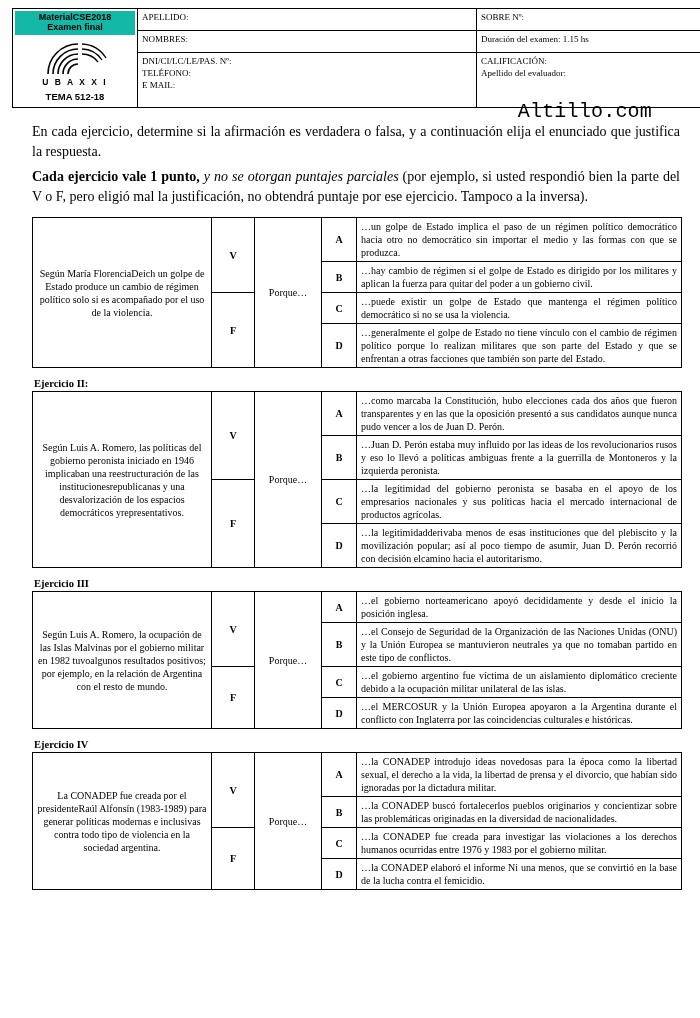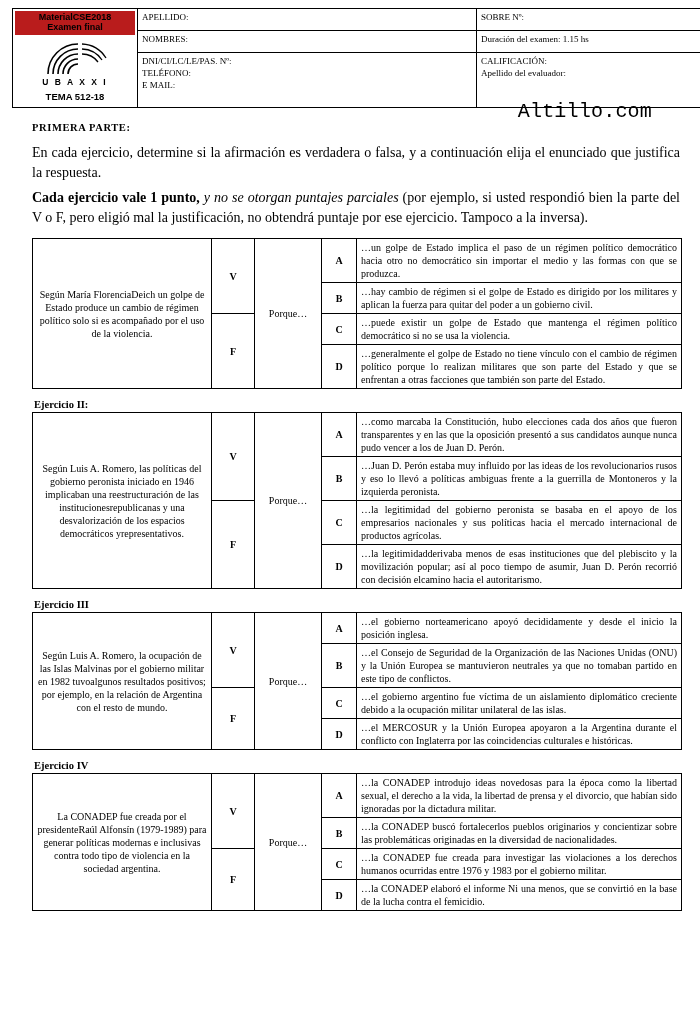--- a/index.html
+++ b/index.html
@@ -37,21 +37,21 @@
     padding: 2px 4px;
     line-height: 1.35;
   }
   .logo-cell {
     width: 120px;
     text-align: center;
     padding: 2px 2px !important;
     position: relative;
   }
   .logo-title {
-    background: #b91c1c;
+    background: #14b8a6;
     font-family: "Liberation Sans", sans-serif;
     font-weight: bold;
     font-size: 9px;
     line-height: 1.15;
     padding: 1px 0 2px 0;
   }
   .logo-graphic {
     height: 40px;
     position: relative;
     margin: 1px 0 0 0;
@@ -205,21 +205,20 @@
         <div>CALIFICACIÓN:</div>
         <div>Apellido del evaluador:</div>
       </td>
     </tr>
   </tbody>
     </table>
 
   <div class="watermark">Altillo.com</div>
 
   <div class="intro">
-    <h2>PRIMERA PARTE:</h2>
     <p>
       <span>En cada ejercicio, determine si la afirmación es verdadera o falsa, y a continuación elija el enunciado que justifica la respuesta.</span>
       <br>
     </p>
     <p class="spaced">
       <span class="bold">Cada ejercicio vale 1 punto,</span>
       <span class="ital">y no se otorgan puntajes parciales</span>
       <span>(por ejemplo, si usted respondió bien la parte del V o F, pero eligió mal la justificación, no obtendrá puntaje por ese ejercicio. Tampoco a la inversa).</span>
     </p>
   </div>
@@ -305,21 +304,21 @@
       </tr>
     </tbody>
       </table>
   </div>
 
   <div class="ex-block">
     <div class="ex-title">Ejercicio IV</div>
     <table class="ex">
       <tbody>
           <tr>
-        <td class="stmt" rowspan="4">La CONADEP fue creada por el presidenteRaúl Alfonsín (1979-1989) para generar políticas modernas e inclusivas contra todo tipo de violencia en la sociedad argentina.</td>
+        <td class="stmt" rowspan="4">La CONADEP fue creada por el presidenteRaúl Alfonsín (1983-1989) para generar políticas modernas e inclusivas contra todo tipo de violencia en la sociedad argentina.</td>
         <td class="vf" rowspan="2">V</td>
         <td class="porque" rowspan="4">Porque…</td>
         <td class="letter">A</td>
         <td class="opt">…la CONADEP introdujo ideas novedosas para la época como la libertad sexual, el derecho a la vida, la libertad de prensa y el divorcio, que habían sido ignoradas por la dictadura militar.</td>
       </tr>
       <tr>
         <td class="letter">B</td>
         <td class="opt">…la CONADEP buscó fortalecerlos pueblos originarios y concientizar sobre las problemáticas originadas en la diversidad de nacionalidades.</td>
       </tr>
       <tr>

